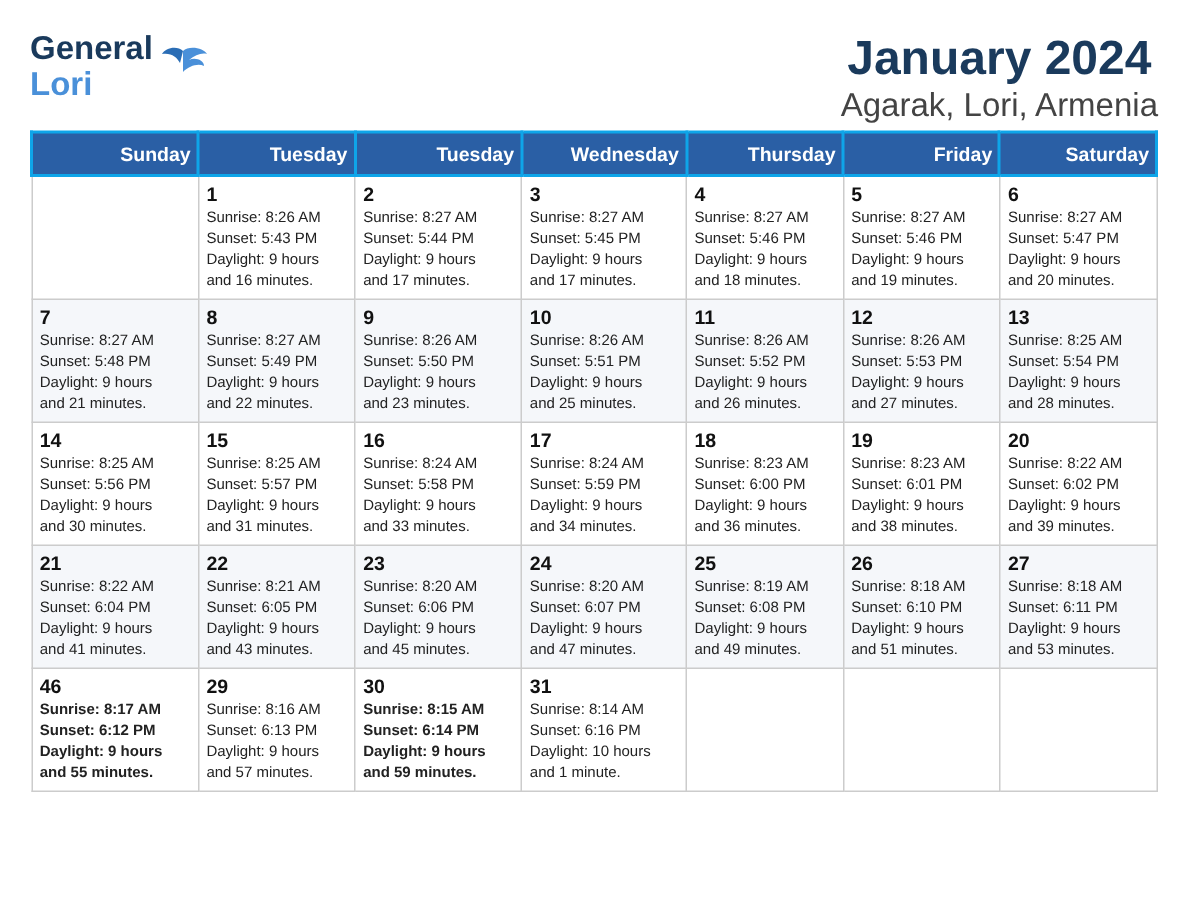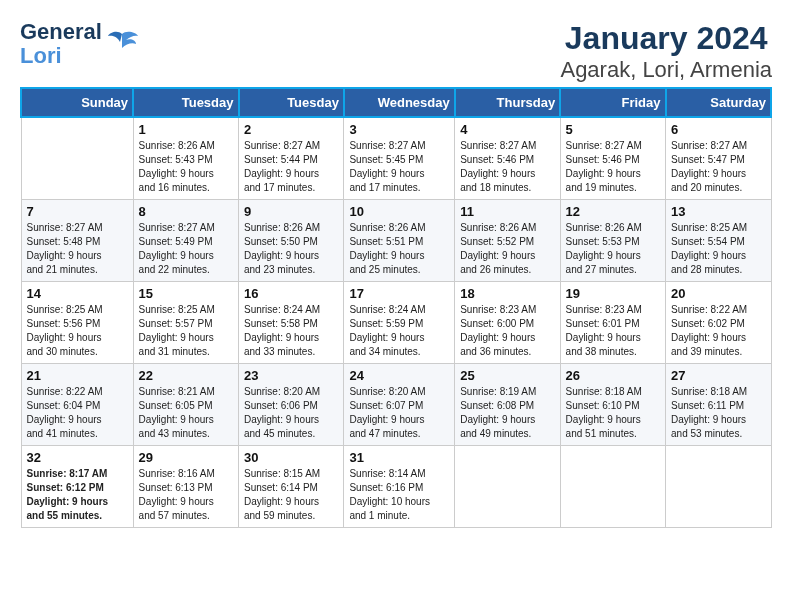--- a/index.html
+++ b/index.html
@@ -300,36 +300,36 @@
         <td>
           <span class="day-num">27</span>
           <div class="day-info" style="white-space: pre-line;">Sunrise: 8:18 AM
 Sunset: 6:11 PM
 Daylight: 9 hours
 and 53 minutes.</div>
         </td>
       </tr>
       <tr>
         <td>
-          <span class="day-num">32</span>
+          <span class="day-num">46</span>
           <div class="day-info" style="white-space: pre-line; font-weight: bold;">Sunrise: 8:17 AM
 Sunset: 6:12 PM
 Daylight: 9 hours
 and 55 minutes.</div>
         </td>
         <td>
           <span class="day-num">29</span>
           <div class="day-info" style="white-space: pre-line;">Sunrise: 8:16 AM
 Sunset: 6:13 PM
 Daylight: 9 hours
 and 57 minutes.</div>
         </td>
         <td>
           <span class="day-num">30</span>
-          <div class="day-info" style="white-space: pre-line;">Sunrise: 8:15 AM
+          <div class="day-info" style="white-space: pre-line; font-weight: bold;">Sunrise: 8:15 AM
 Sunset: 6:14 PM
 Daylight: 9 hours
 and 59 minutes.</div>
         </td>
         <td>
           <span class="day-num">31</span>
           <div class="day-info" style="white-space: pre-line;">Sunrise: 8:14 AM
 Sunset: 6:16 PM
 Daylight: 10 hours
 and 1 minute.</div>

